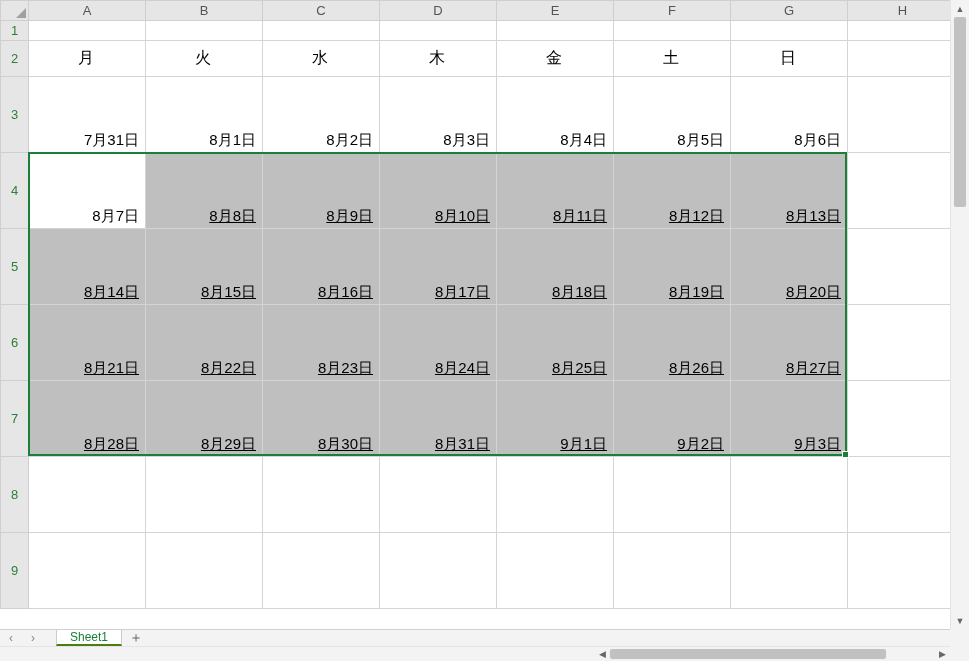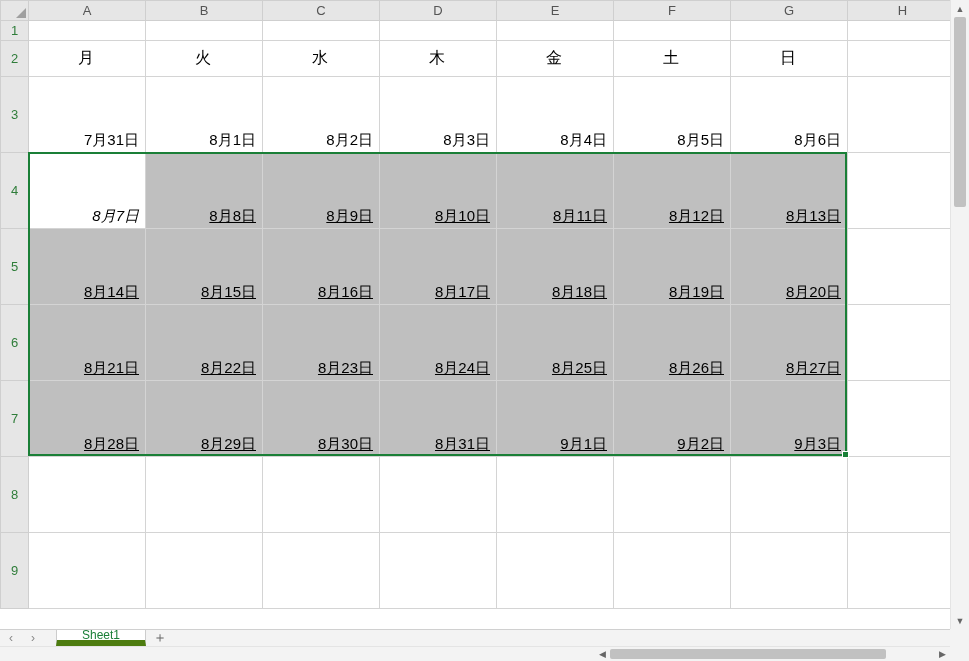--- a/index.html
+++ b/index.html
@@ -59,21 +59,21 @@
     color: #000;
     padding: 2px 6px 2px 4px;
     vertical-align: bottom;
     text-align: right;
     font-size: 15px;
     overflow: hidden;
     white-space: nowrap;
   }
   .hdrrow td.cell { vertical-align: middle; text-align: center; font-size: 16px; }
   .sel { background: #bfbfbf !important; text-decoration: underline; }
-  .active { background: #fff !important; font-style: italic; }
+  .active { background: #fff !important; }
   
   .selection-frame {
     position: absolute;
     border: 2px solid #1a7f37;
     pointer-events: none;
     z-index: 5;
   }
   .fill-handle {
     position: absolute;
     width: 7px; height: 7px;
@@ -93,25 +93,25 @@
     font-size: 12px;
   }
   .tabbar .navbtn {
     width: 22px; height: 100%;
     display: flex; align-items: center; justify-content: center;
     color: #888;
     cursor: default;
   }
   .tabbar .tab {
     height: 100%;
-    padding: 0 25px;
+    padding: 0 13px;
     background: #fff;
     border: 1px solid #ccc;
     border-top: none;
-    border-bottom: 6px solid #4d7c0f;
+    border-bottom: 2px solid #4d7c0f;
     display: flex; align-items: center;
     color: #1a7f37;
   }
   .tabbar .addtab {
     width: 28px; height: 100%;
     display: flex; align-items: center; justify-content: center;
     color: #666;
     font-size: 14px;
   }
   .tabbar .spacer { flex: 1; }

